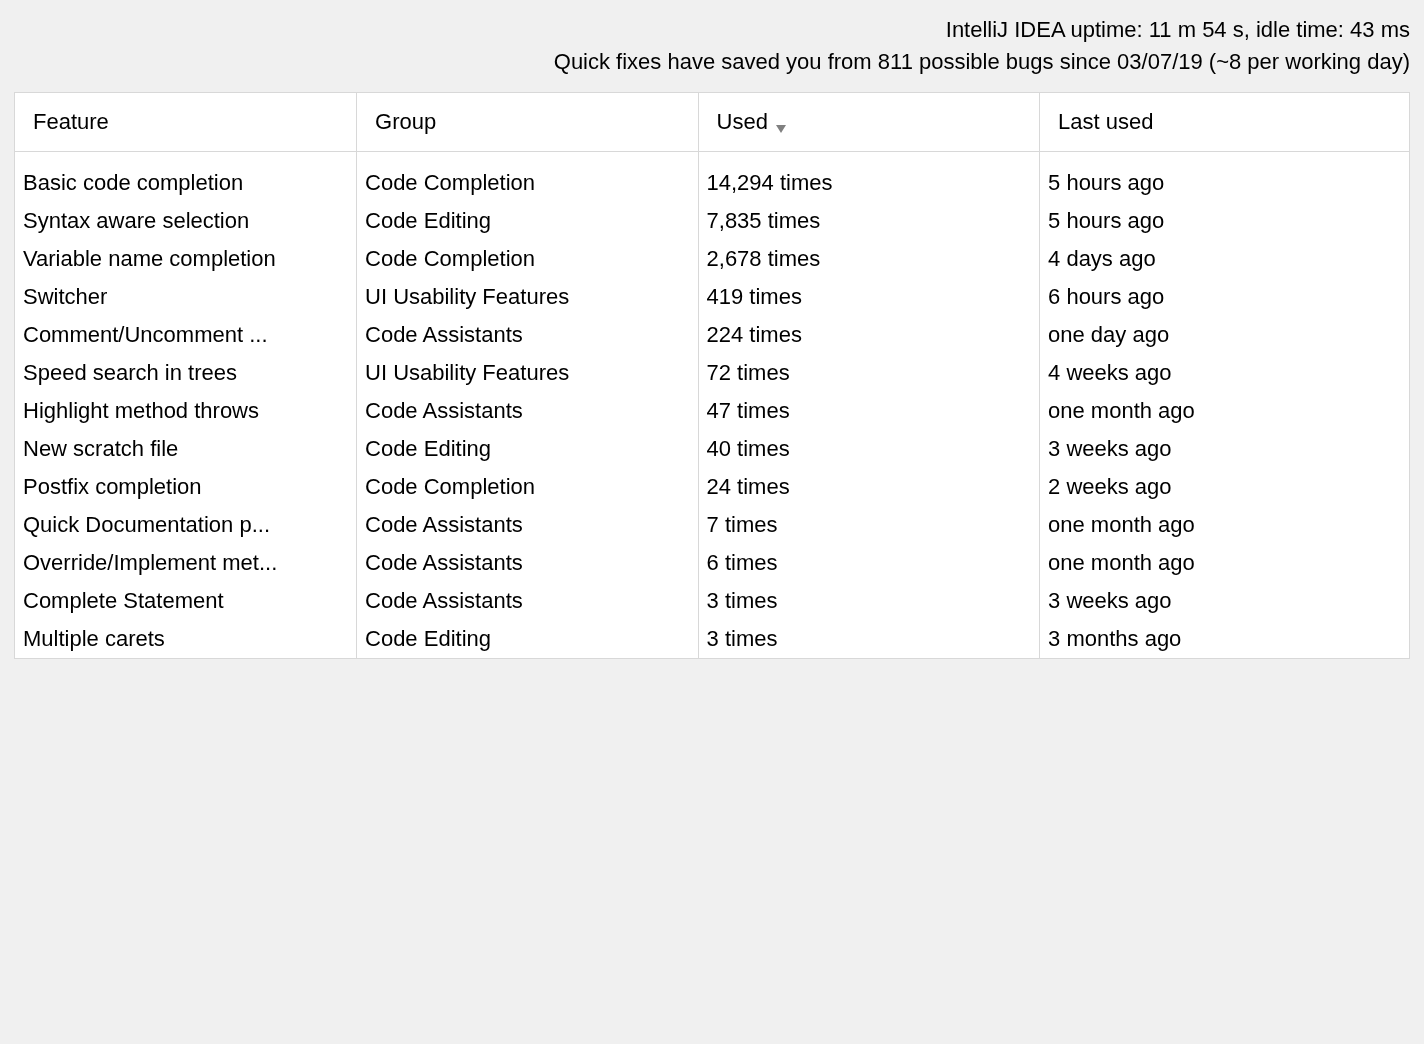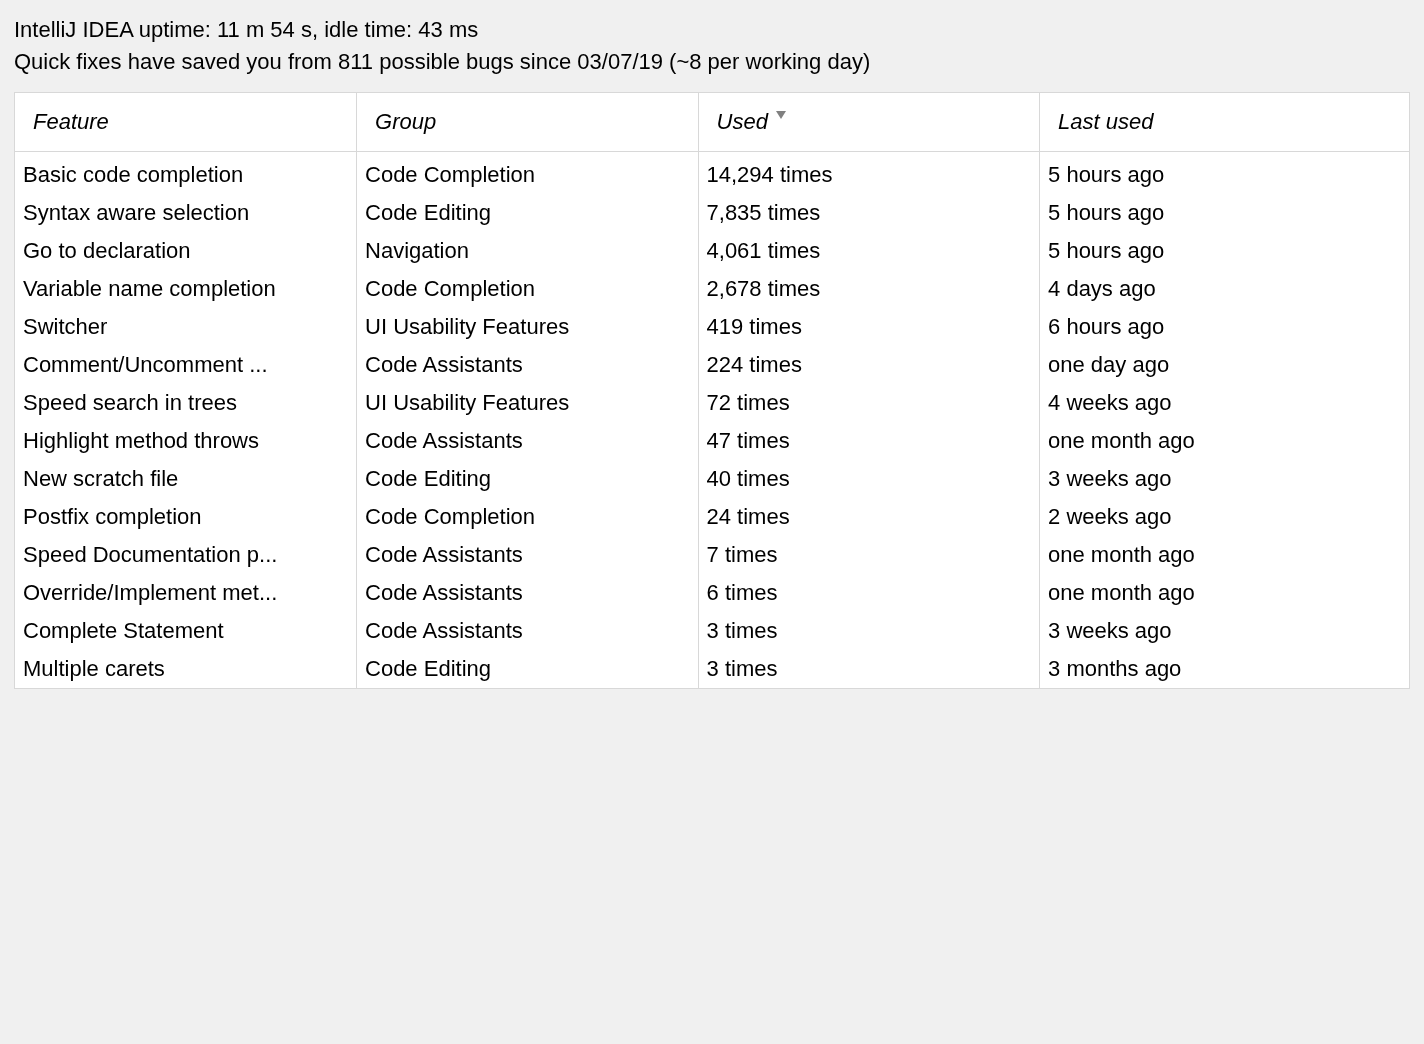--- a/index.html
+++ b/index.html
@@ -13,20 +13,21 @@
       padding: 14px;
       font-size: 22px;
       color: #000;
     }
     .summary {
       margin-bottom: 14px;
       line-height: 1.45;
     }
     .summary-line {
       display: block;
+      text-align: right;
     }
     .table-wrapper {
       background: #fff;
       border: 1px solid #d8d8d8;
     }
     table {
       width: 100%;
       border-collapse: collapse;
       table-layout: fixed;
     }
@@ -36,41 +37,40 @@
       padding: 16px 10px 16px 18px;
       border-bottom: 1px solid #d8d8d8;
       border-right: 1px solid #d8d8d8;
       background: #fff;
     }
     thead th:last-child {
       border-right: none;
     }
     .th-inner {
       display: inline-flex;
-      align-items: flex-start;
+      align-items: flex-end;
       gap: 6px;
-      font-style: italic;
     }
     .sort-icon svg {
       width: 14px;
       height: 12px;
       display: block;
     }
     tbody td {
       padding: 6px 8px 6px 8px;
       border-right: 1px solid #d8d8d8;
       white-space: nowrap;
       overflow: hidden;
       text-overflow: ellipsis;
     }
     tbody td:last-child {
       border-right: none;
     }
     tbody tr:first-child td {
-      padding-top: 10px;
+      padding-top: 18px;
       margin-left: 7px;
     }
     col.c-feature { width: 24.5%; }
     col.c-group { width: 24.5%; }
     col.c-used { width: 24.5%; }
     col.c-last { width: 26.5%; }
   </style>
 </head>
 <body>
 
@@ -123,26 +123,20 @@
           <td>14,294 times</td>
           <td>5 hours ago</td>
         </tr>
         <tr>
           <td>Syntax aware selection</td>
           <td>Code Editing</td>
           <td>7,835 times</td>
           <td>5 hours ago</td>
         </tr>
         <tr>
-          <td>Go to declaration</td>
-          <td>Navigation</td>
-          <td>4,061 times</td>
-          <td>5 hours ago</td>
-        </tr>
-        <tr>
           <td>Variable name completion</td>
           <td>Code Completion</td>
           <td>2,678 times</td>
           <td>4 days ago</td>
         </tr>
         <tr>
           <td>Switcher</td>
           <td>UI Usability Features</td>
           <td>419 times</td>
           <td>6 hours ago</td>
@@ -171,21 +165,21 @@
           <td>40 times</td>
           <td>3 weeks ago</td>
         </tr>
         <tr>
           <td>Postfix completion</td>
           <td>Code Completion</td>
           <td>24 times</td>
           <td>2 weeks ago</td>
         </tr>
         <tr>
-          <td>Speed Documentation p...</td>
+          <td>Quick Documentation p...</td>
           <td>Code Assistants</td>
           <td>7 times</td>
           <td>one month ago</td>
         </tr>
         <tr>
           <td>Override/Implement met...</td>
           <td>Code Assistants</td>
           <td>6 times</td>
           <td>one month ago</td>
         </tr>

